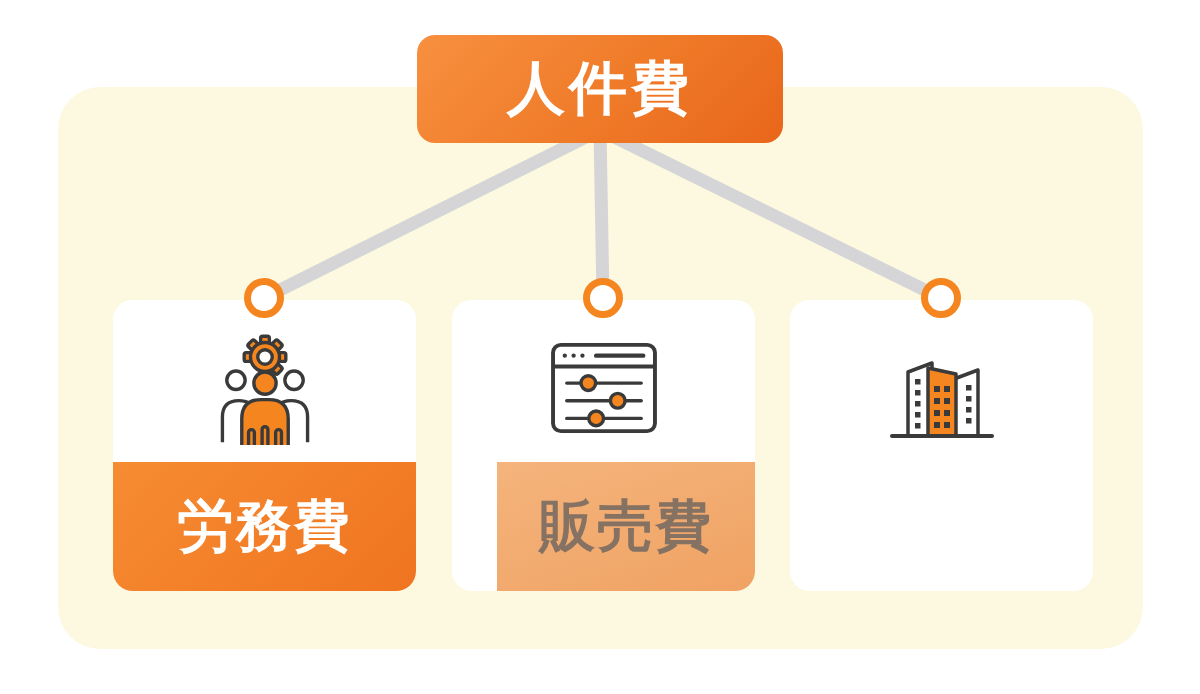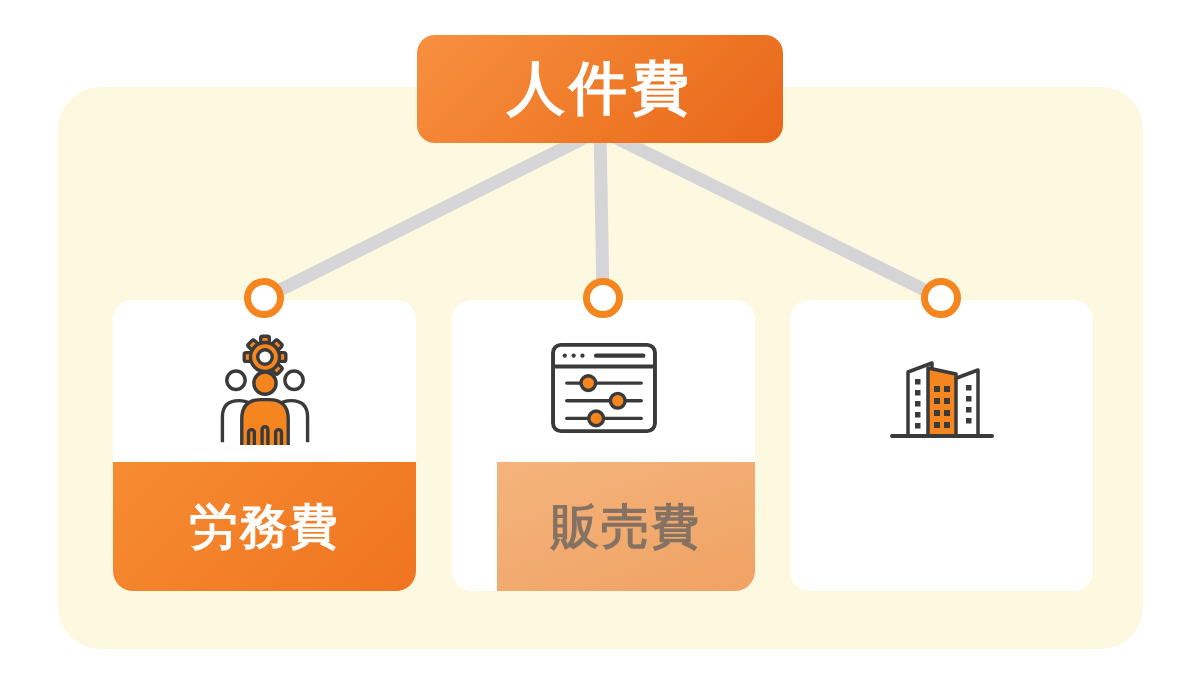--- a/index.html
+++ b/index.html
@@ -85,21 +85,21 @@
     color: #ffffff;
   }
   .label-muted {
     background: linear-gradient(160deg, #F4B47C 0%, #F0A263 100%);
     margin-left: 45px;
   }
   .label-muted .card-label {
     color: #857262;
   }
   .card-label {
-    font-size: 48px;
+    font-size: 56px;
     font-weight: bold;
     letter-spacing: 2px;
     white-space: nowrap;
   }
 
   .node-circle {
     position: absolute;
     top: 278px;
     width: 40px; height: 40px;
     border-radius: 50%;

